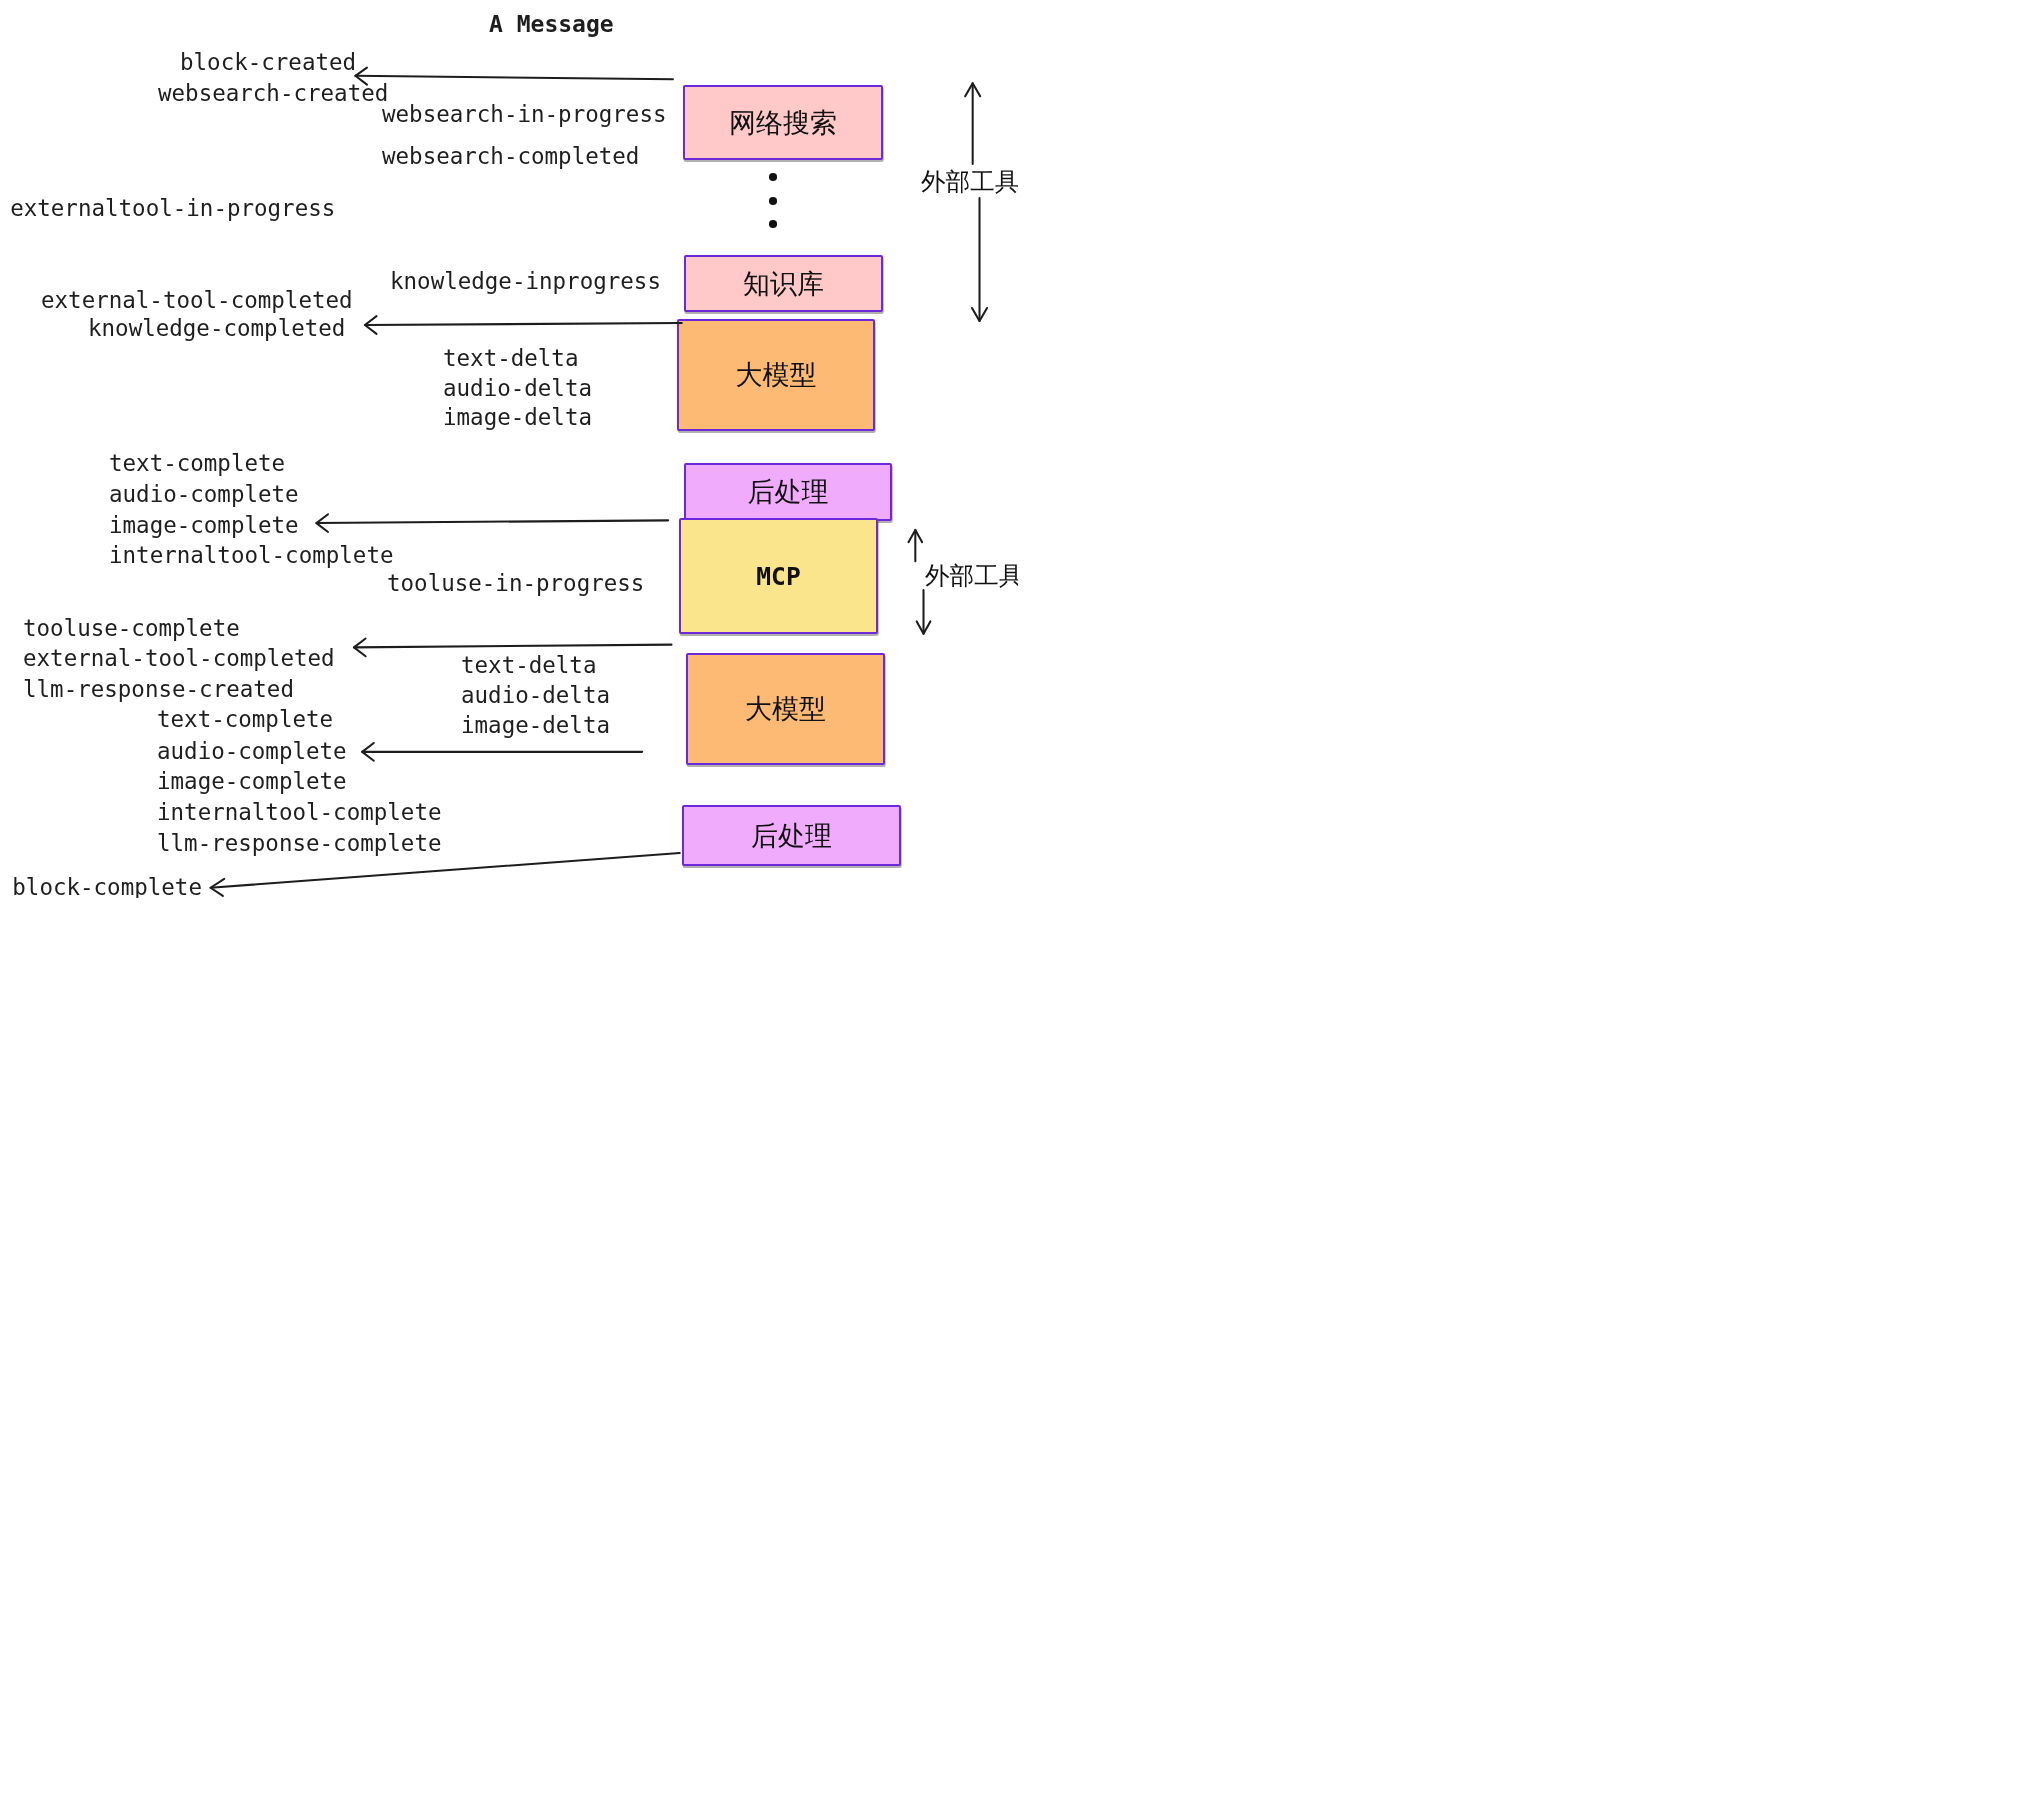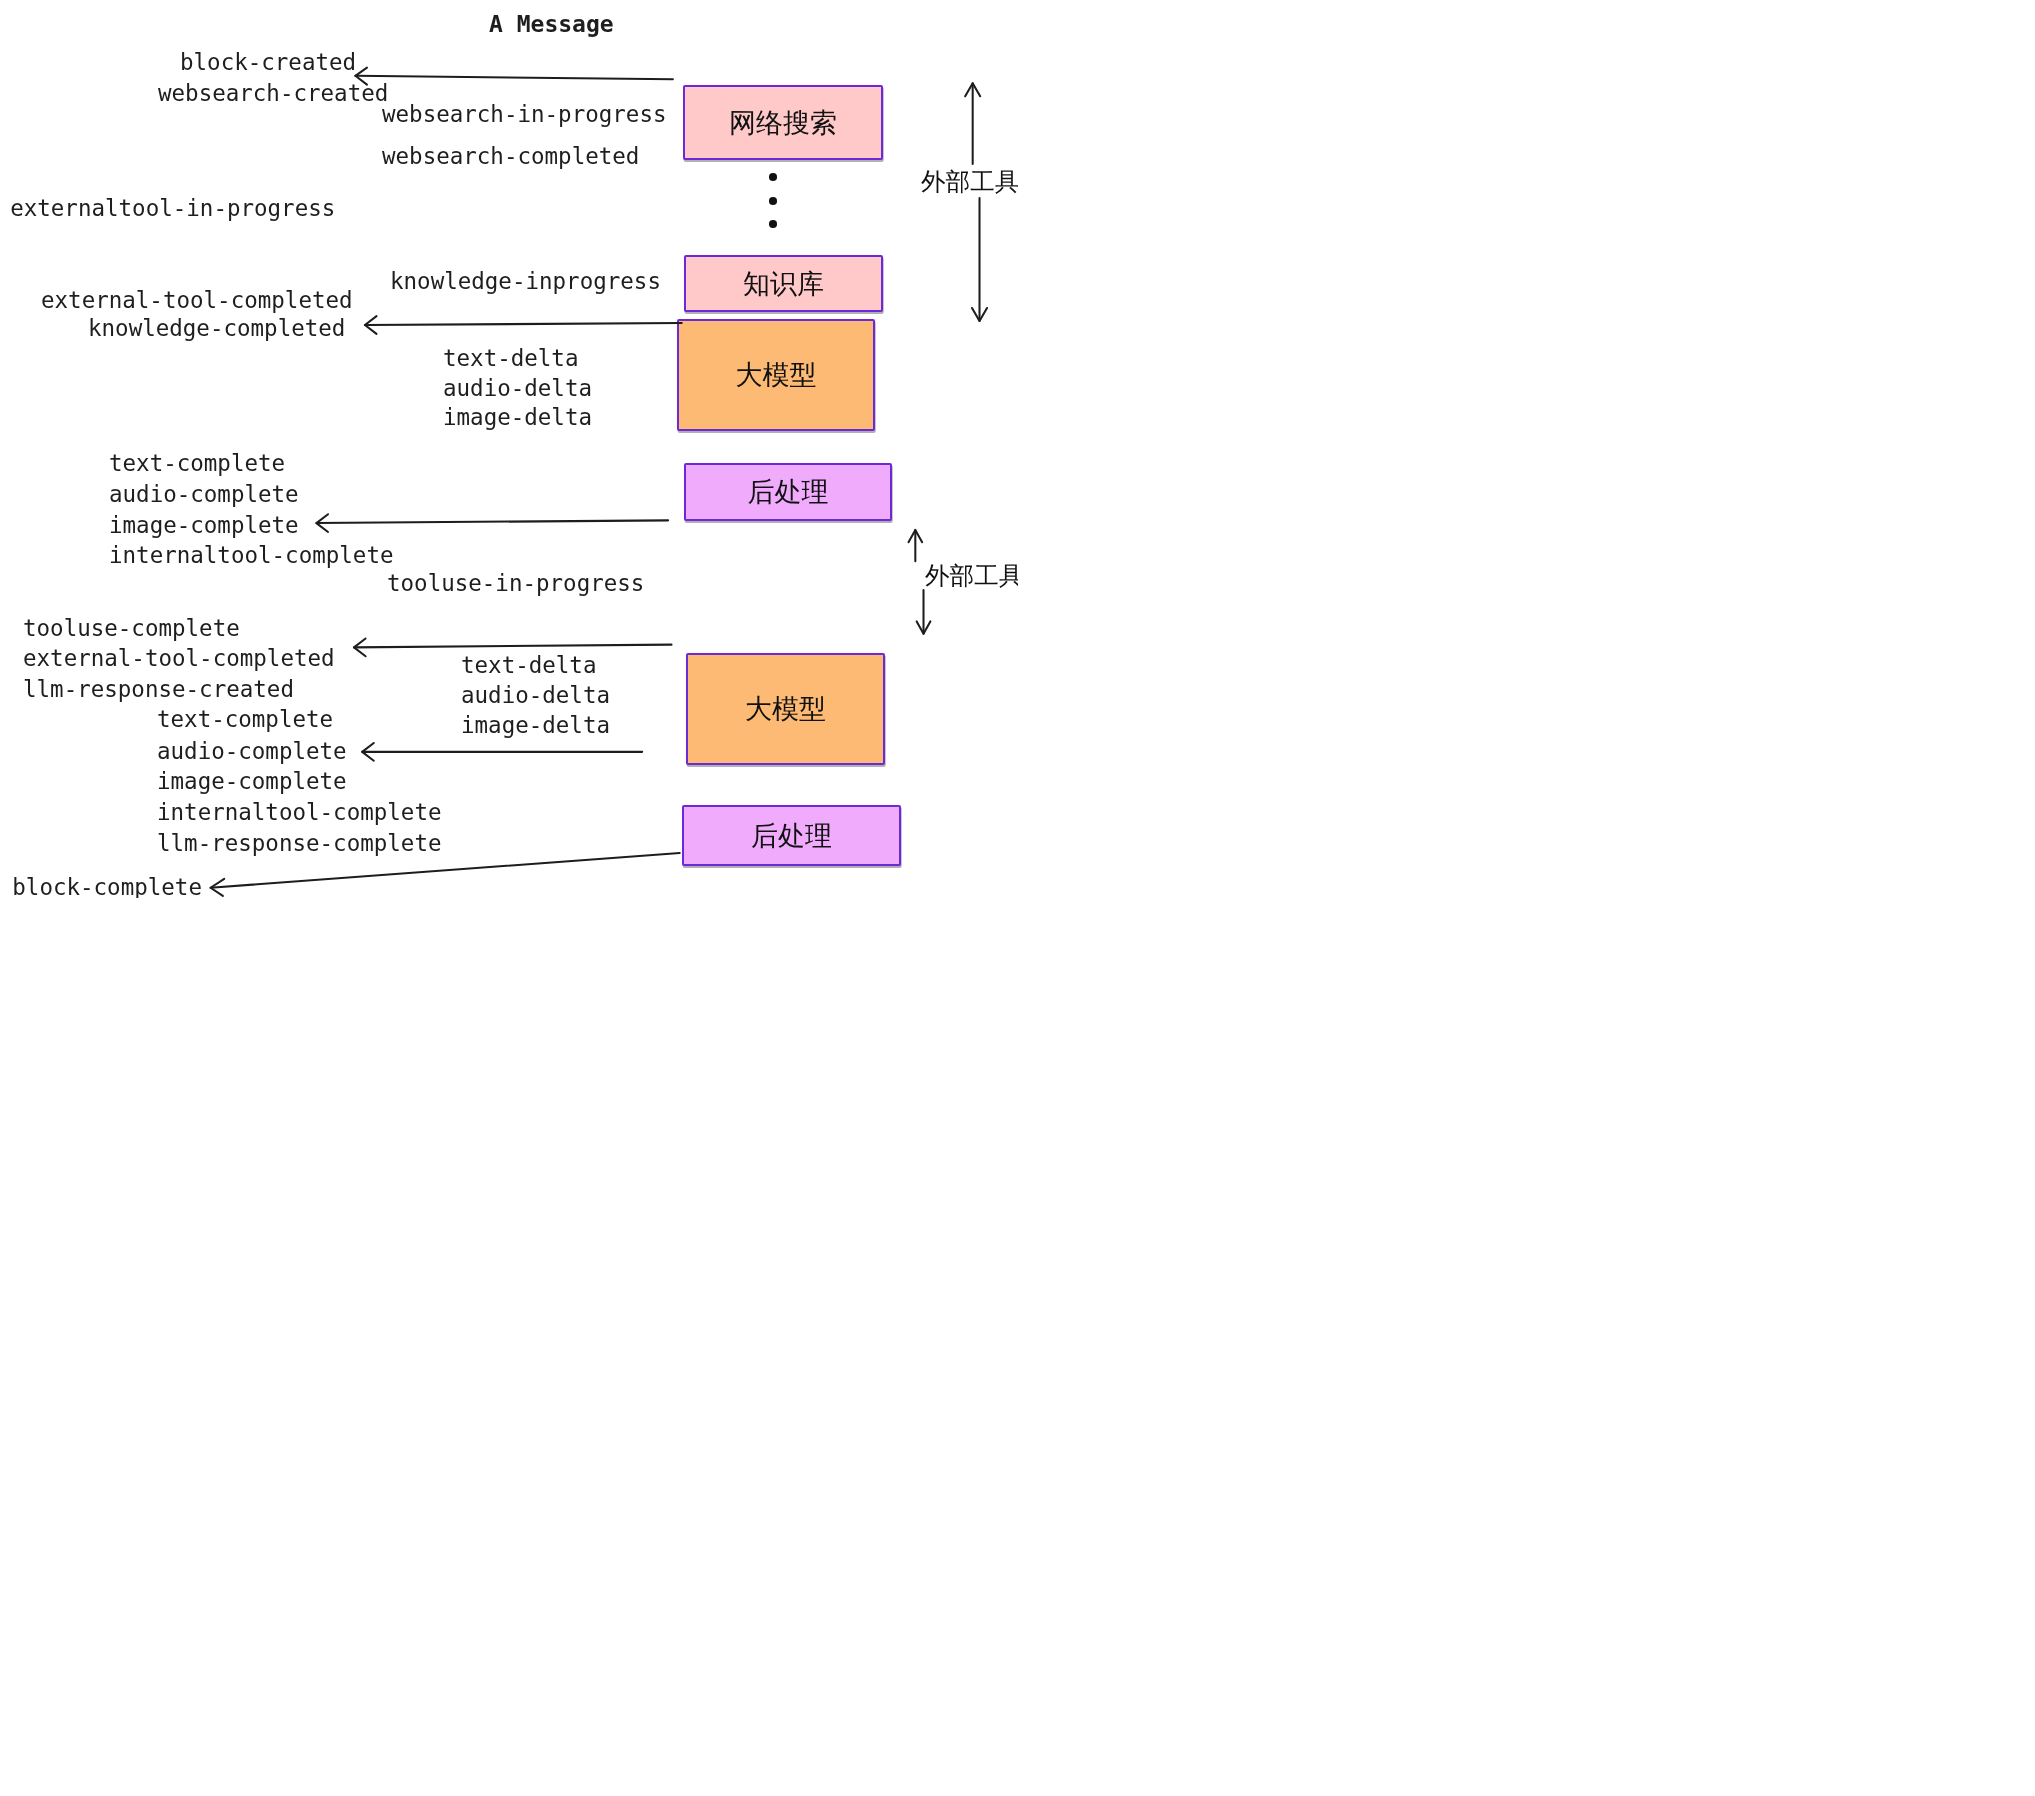--- a/index.html
+++ b/index.html
@@ -109,20 +109,23 @@
   </div>
   <div class="box fill-pink" style="left:684px;top:255px;width:199px;height:57px;">
     <span class="lbl">知识库</span>
   </div>
   <div class="box fill-green" style="left:677px;top:319px;width:198px;height:112px;">
     <span class="lbl">大模型</span>
   </div>
   <div class="box fill-white" style="left:684px;top:447px;width:208px;height:58px;">
     <span class="lbl">后处理</span>
   </div>
+  <div class="box fill-yellow" style="left:679px;top:518px;width:199px;height:116px;">
+    <span class="lbl mono">MCP</span>
+  </div>
   <div class="box fill-green" style="left:686px;top:653px;width:199px;height:112px;">
     <span class="lbl">大模型</span>
   </div>
   <div class="box fill-white" style="left:682px;top:789px;width:219px;height:61px;">
     <span class="lbl">后处理</span>
   </div>
 
   <div class="dot" style="left:769px;top:173px;"></div>
   <div class="dot" style="left:769px;top:197px;"></div>
   <div class="dot" style="left:769px;top:220px;"></div>

